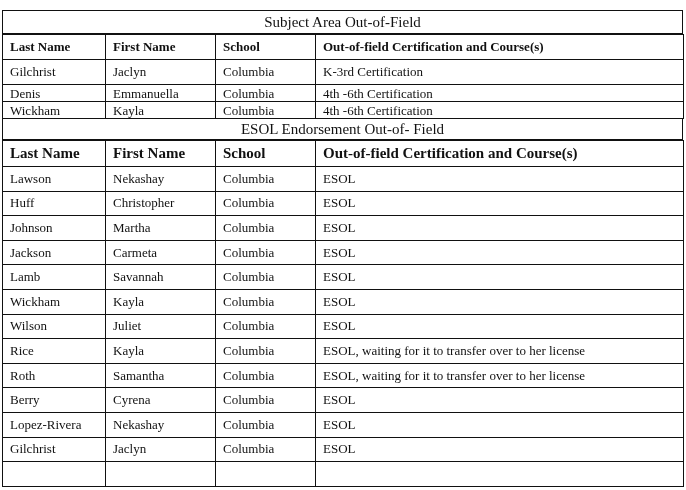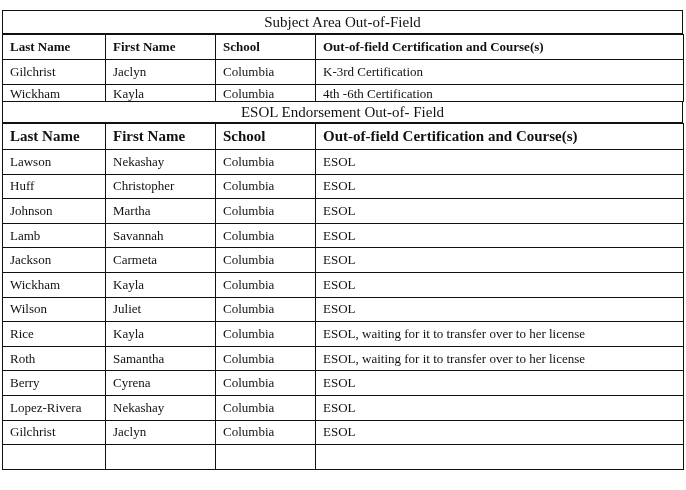--- a/index.html
+++ b/index.html
@@ -41,20 +41,26 @@
       <td>First Name</td>
       <td>School</td>
       <td>Out-of-field Certification and Course(s)</td>
     </tr>
     <tr class="subj-row r0">
       <td>Gilchrist</td>
       <td>Jaclyn</td>
       <td>Columbia</td>
       <td>K-3rd Certification</td>
     </tr>
+    <tr class="subj-row r1">
+      <td>Denis</td>
+      <td>Emmanuella</td>
+      <td>Columbia</td>
+      <td>4th -6th Certification</td>
+    </tr>
     <tr class="subj-row r2">
       <td>Wickham</td>
       <td>Kayla</td>
       <td>Columbia</td>
       <td>4th -6th Certification</td>
     </tr>
   </tbody>
     </table>
 
   <div class="title-row esol">ESOL Endorsement Out-of- Field</div>
@@ -84,28 +90,28 @@
       <td>Columbia</td>
       <td>ESOL</td>
     </tr>
     <tr class="esol-row">
       <td>Johnson</td>
       <td>Martha</td>
       <td>Columbia</td>
       <td>ESOL</td>
     </tr>
     <tr class="esol-row">
-      <td>Lamb</td>
-      <td>Savannah</td>
+      <td>Jackson</td>
+      <td>Carmeta</td>
       <td>Columbia</td>
       <td>ESOL</td>
     </tr>
     <tr class="esol-row">
-      <td>Jackson</td>
-      <td>Carmeta</td>
+      <td>Lamb</td>
+      <td>Savannah</td>
       <td>Columbia</td>
       <td>ESOL</td>
     </tr>
     <tr class="esol-row">
       <td>Wickham</td>
       <td>Kayla</td>
       <td>Columbia</td>
       <td>ESOL</td>
     </tr>
     <tr class="esol-row">

